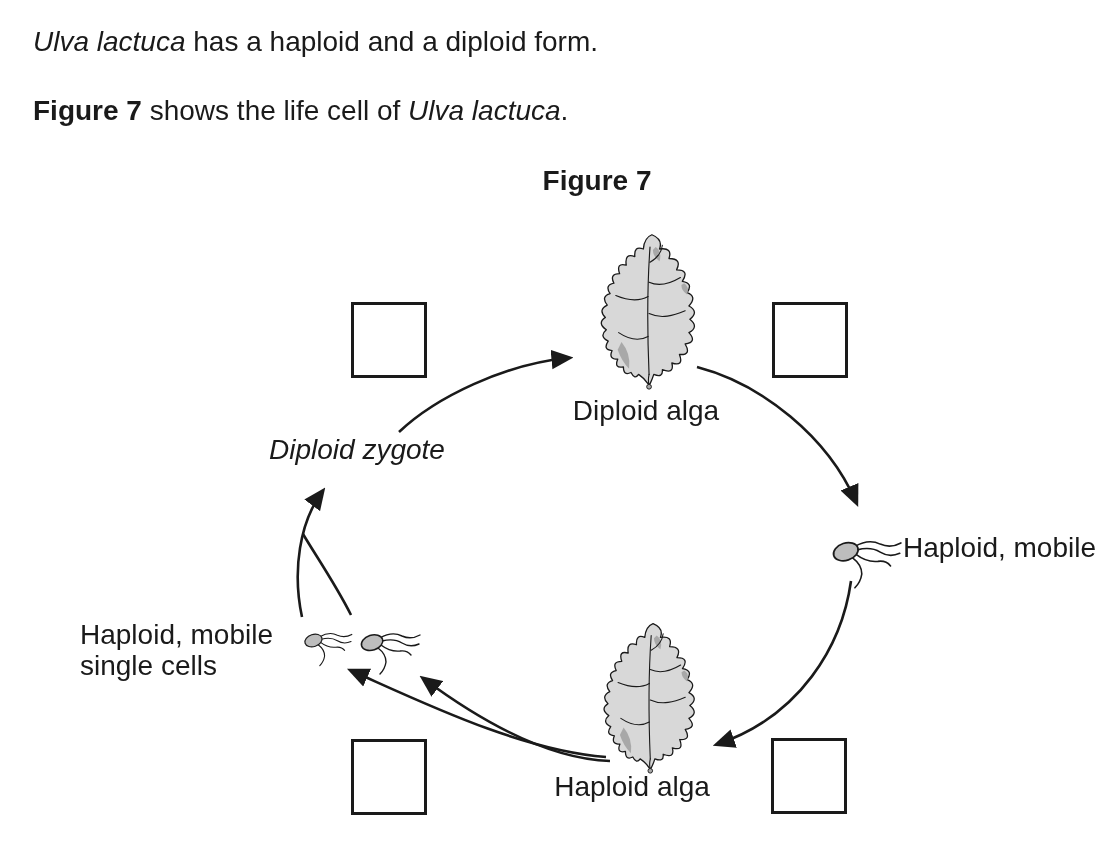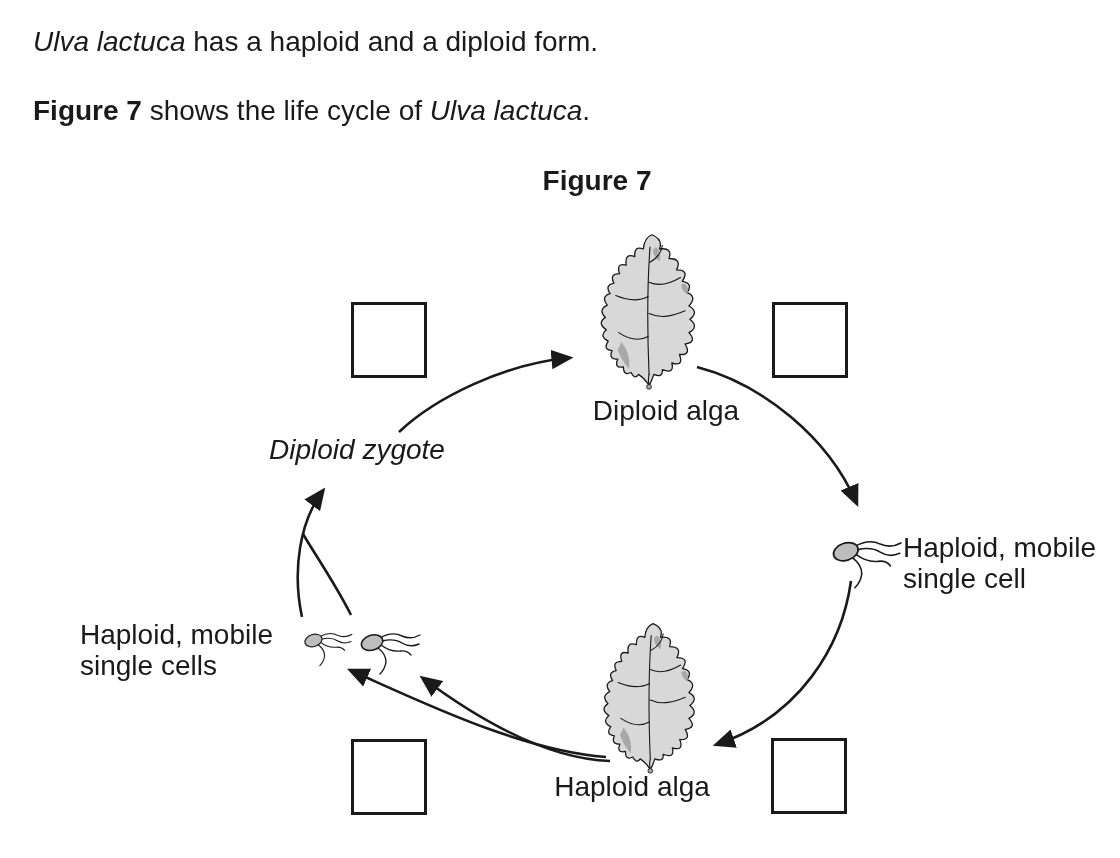--- a/index.html
+++ b/index.html
@@ -33,42 +33,42 @@
     border:3px solid var(--line);background:#fff0;z-index:2;
   }
   .box.tl{left:351px;top:302px;}
   .box.tr{left:772px;top:302px;}
   .box.bl{left:351px;top:739px;}
   .box.br{left:771px;top:738px;}
   .lbl{
     position:absolute;z-index:2;font-size:28px;line-height:31px;white-space:nowrap;
   }
   .lbl.center{transform:translateX(-50%);text-align:center;}
-  .lbl-diploid-alga{left:646px;top:395px;margin-left:20px;}
+  .lbl-diploid-alga{left:646px;top:395px;}
   .lbl-diploid-zygote{left:269px;top:434px;font-style:italic;}
   .lbl-single-cell{left:903px;top:532px;}
   .lbl-single-cells{left:80px;top:619px;}
   .lbl-haploid-alga{left:632px;top:771px;}
 
   .arc{fill:none;stroke:var(--line);stroke-width:2.6px;}
   .alga-body{fill:var(--alga-fill);stroke:var(--line);stroke-width:1.4px;stroke-linejoin:round;}
   .alga-shade{fill:var(--alga-shade);stroke:none;}
   .alga-vein{fill:none;stroke:var(--line);stroke-width:1.2px;stroke-linecap:round;}
   .alga-stemdot{fill:var(--alga-shade);stroke:var(--line);stroke-width:1px;}
   .flagellum{fill:none;stroke:var(--line);stroke-width:1.4px;stroke-linecap:round;}
   .cell-body{fill:var(--cell-fill);stroke:var(--line);stroke-width:1.5px;}
 </style>
 </head>
 <body>
 
 <div class="page">
 
   <p class="line l1"><i>Ulva lactuca</i><span> has a haploid and a diploid form.</span></p>
 
-  <p class="line l2"><b>Figure 7</b><span> shows the life cycle of </span><i>Ulva lactuca</i><span>.</span></p>
+  <p class="line l2"><b>Figure 7</b><span> shows the life cell of </span><i>Ulva lactuca</i><span>.</span></p>
 
   <h2 class="fig-title">Figure 7</h2>
 
   <svg class="diagram" width="1120" height="858" viewBox="0 0 1120 858" aria-hidden="true">
     <defs>
       <marker id="ah" viewBox="0 0 10 10" refX="7.5" refY="5" markerWidth="8.5" markerHeight="8.5" orient="auto">
         <path d="M0,0.6 L10,5 L0,9.4 Z" fill="#1a1a1a"></path>
       </marker>
 
       <g id="alga">
@@ -122,21 +122,20 @@
   <div class="box tr"></div>
   <div class="box bl"></div>
   <div class="box br"></div>
 
   <div class="lbl center lbl-diploid-alga">Diploid alga</div>
 
   <div class="lbl lbl-diploid-zygote">Diploid zygote</div>
 
   <div class="lbl lbl-single-cell">
     <div>Haploid, mobile</div>
-    <div>single cell</div>
   </div>
 
   <div class="lbl lbl-single-cells">
     <div>Haploid, mobile</div>
     <div>single cells</div>
   </div>
 
   <div class="lbl center lbl-haploid-alga">Haploid alga</div>
 
 </div>

